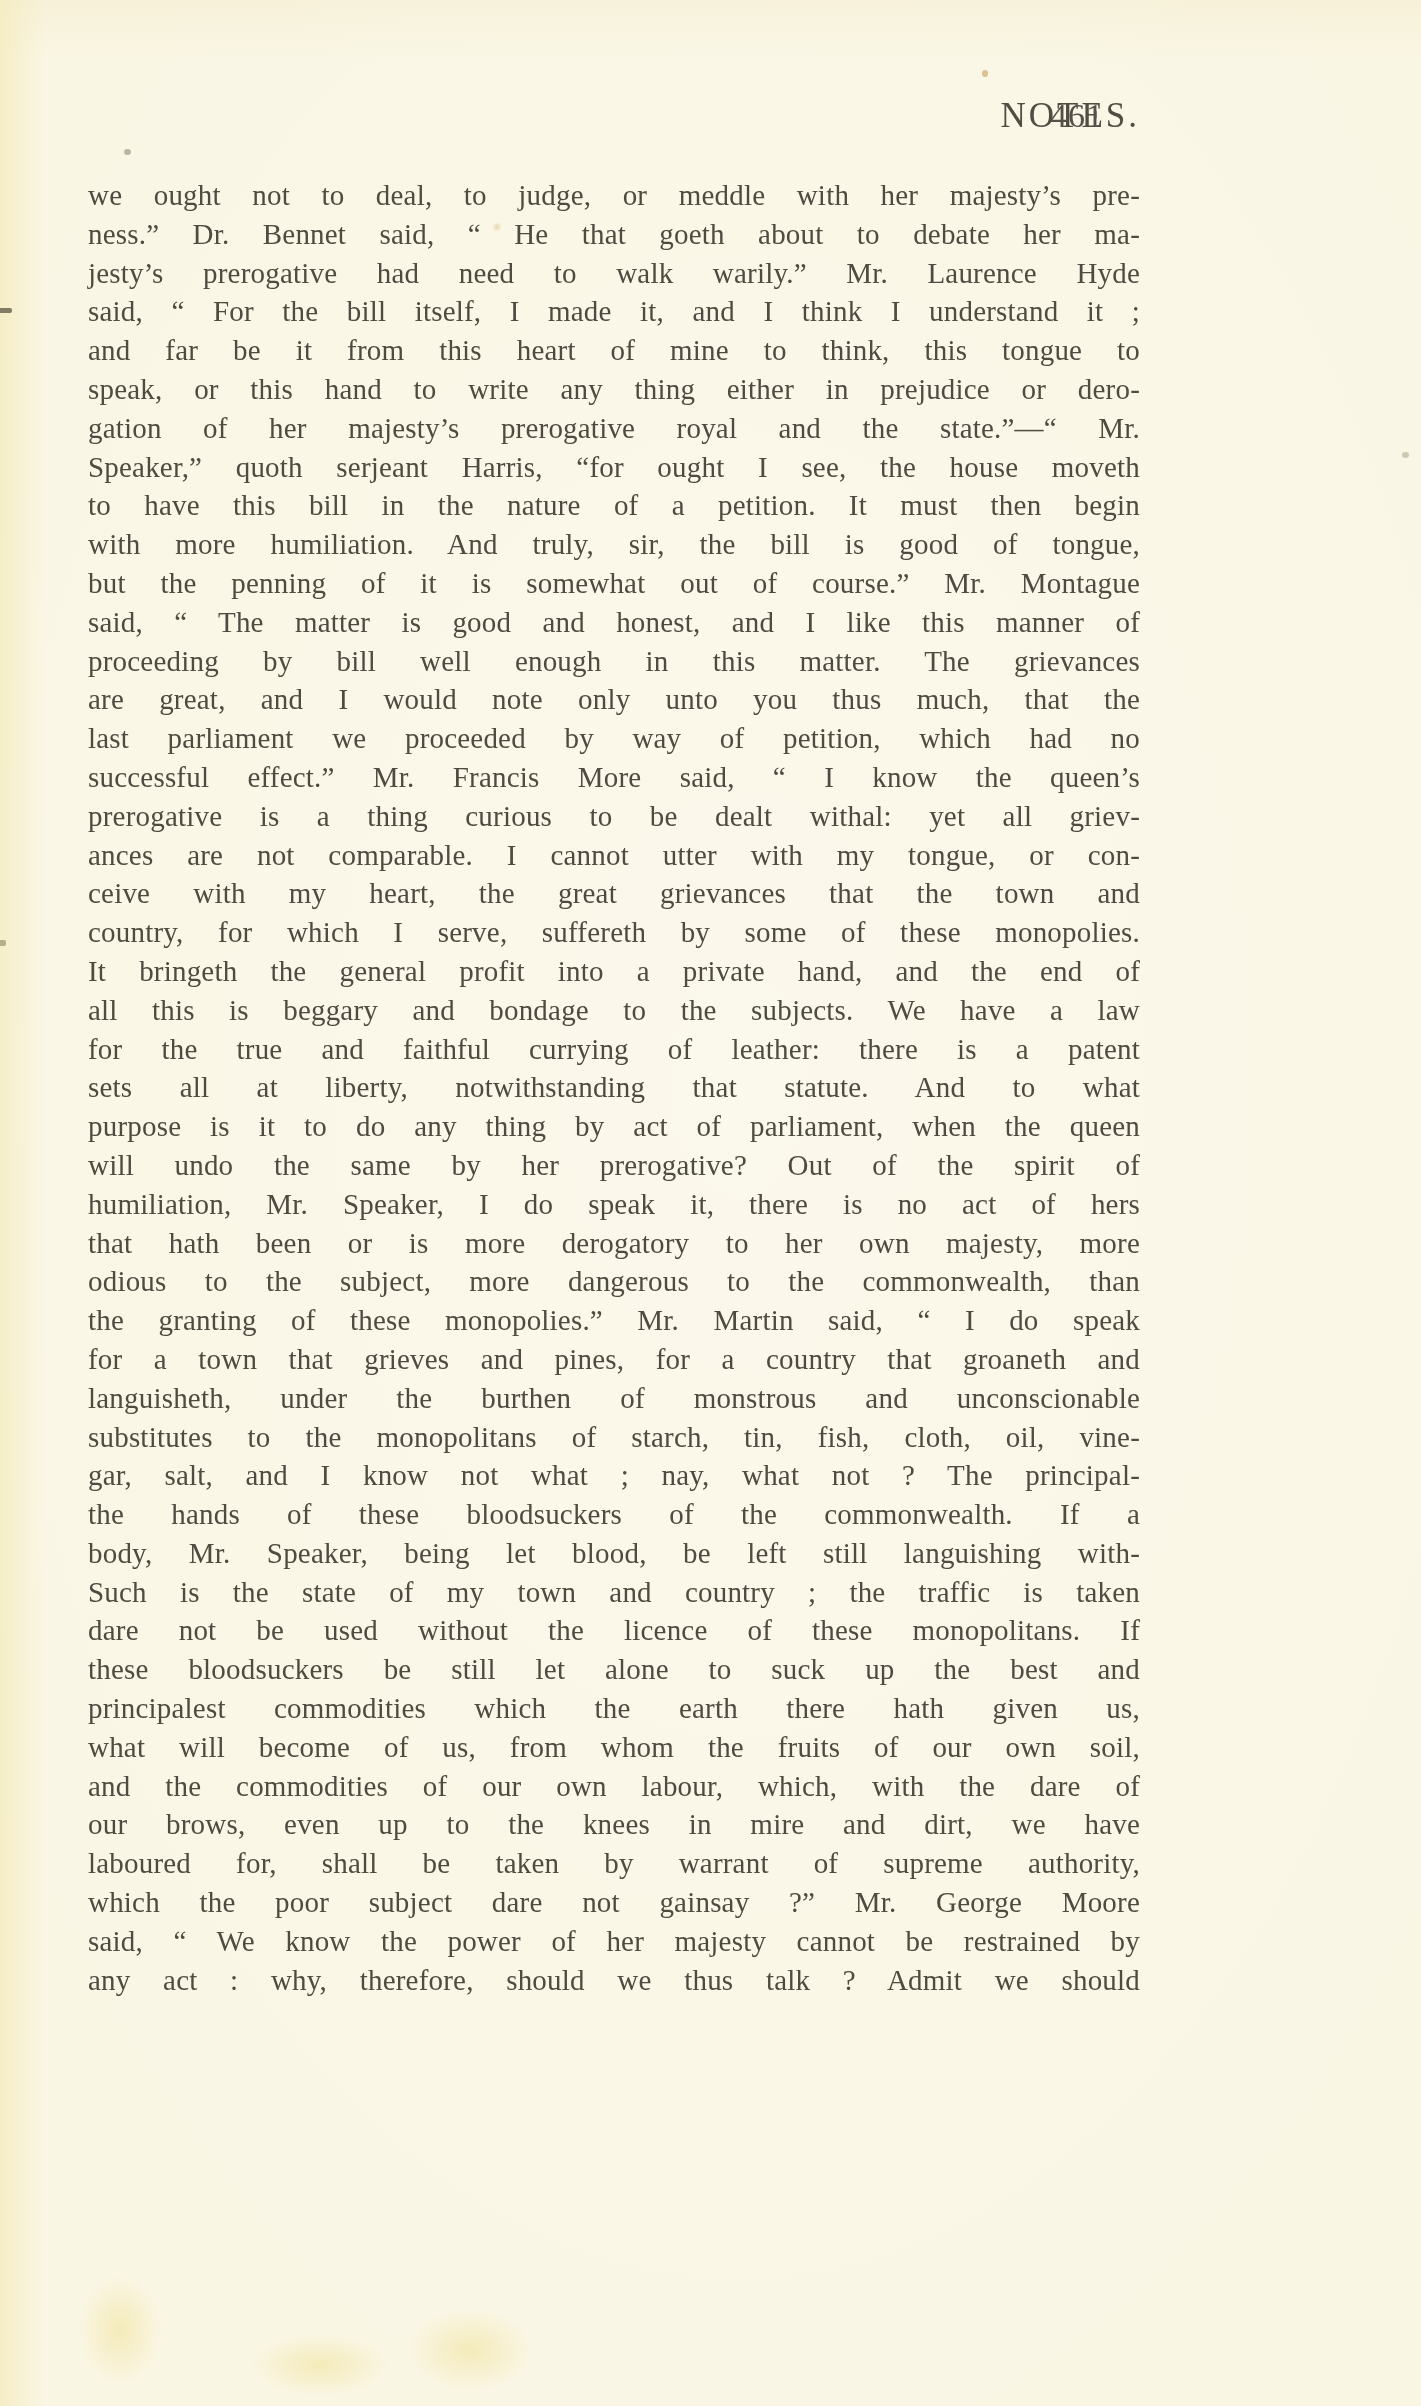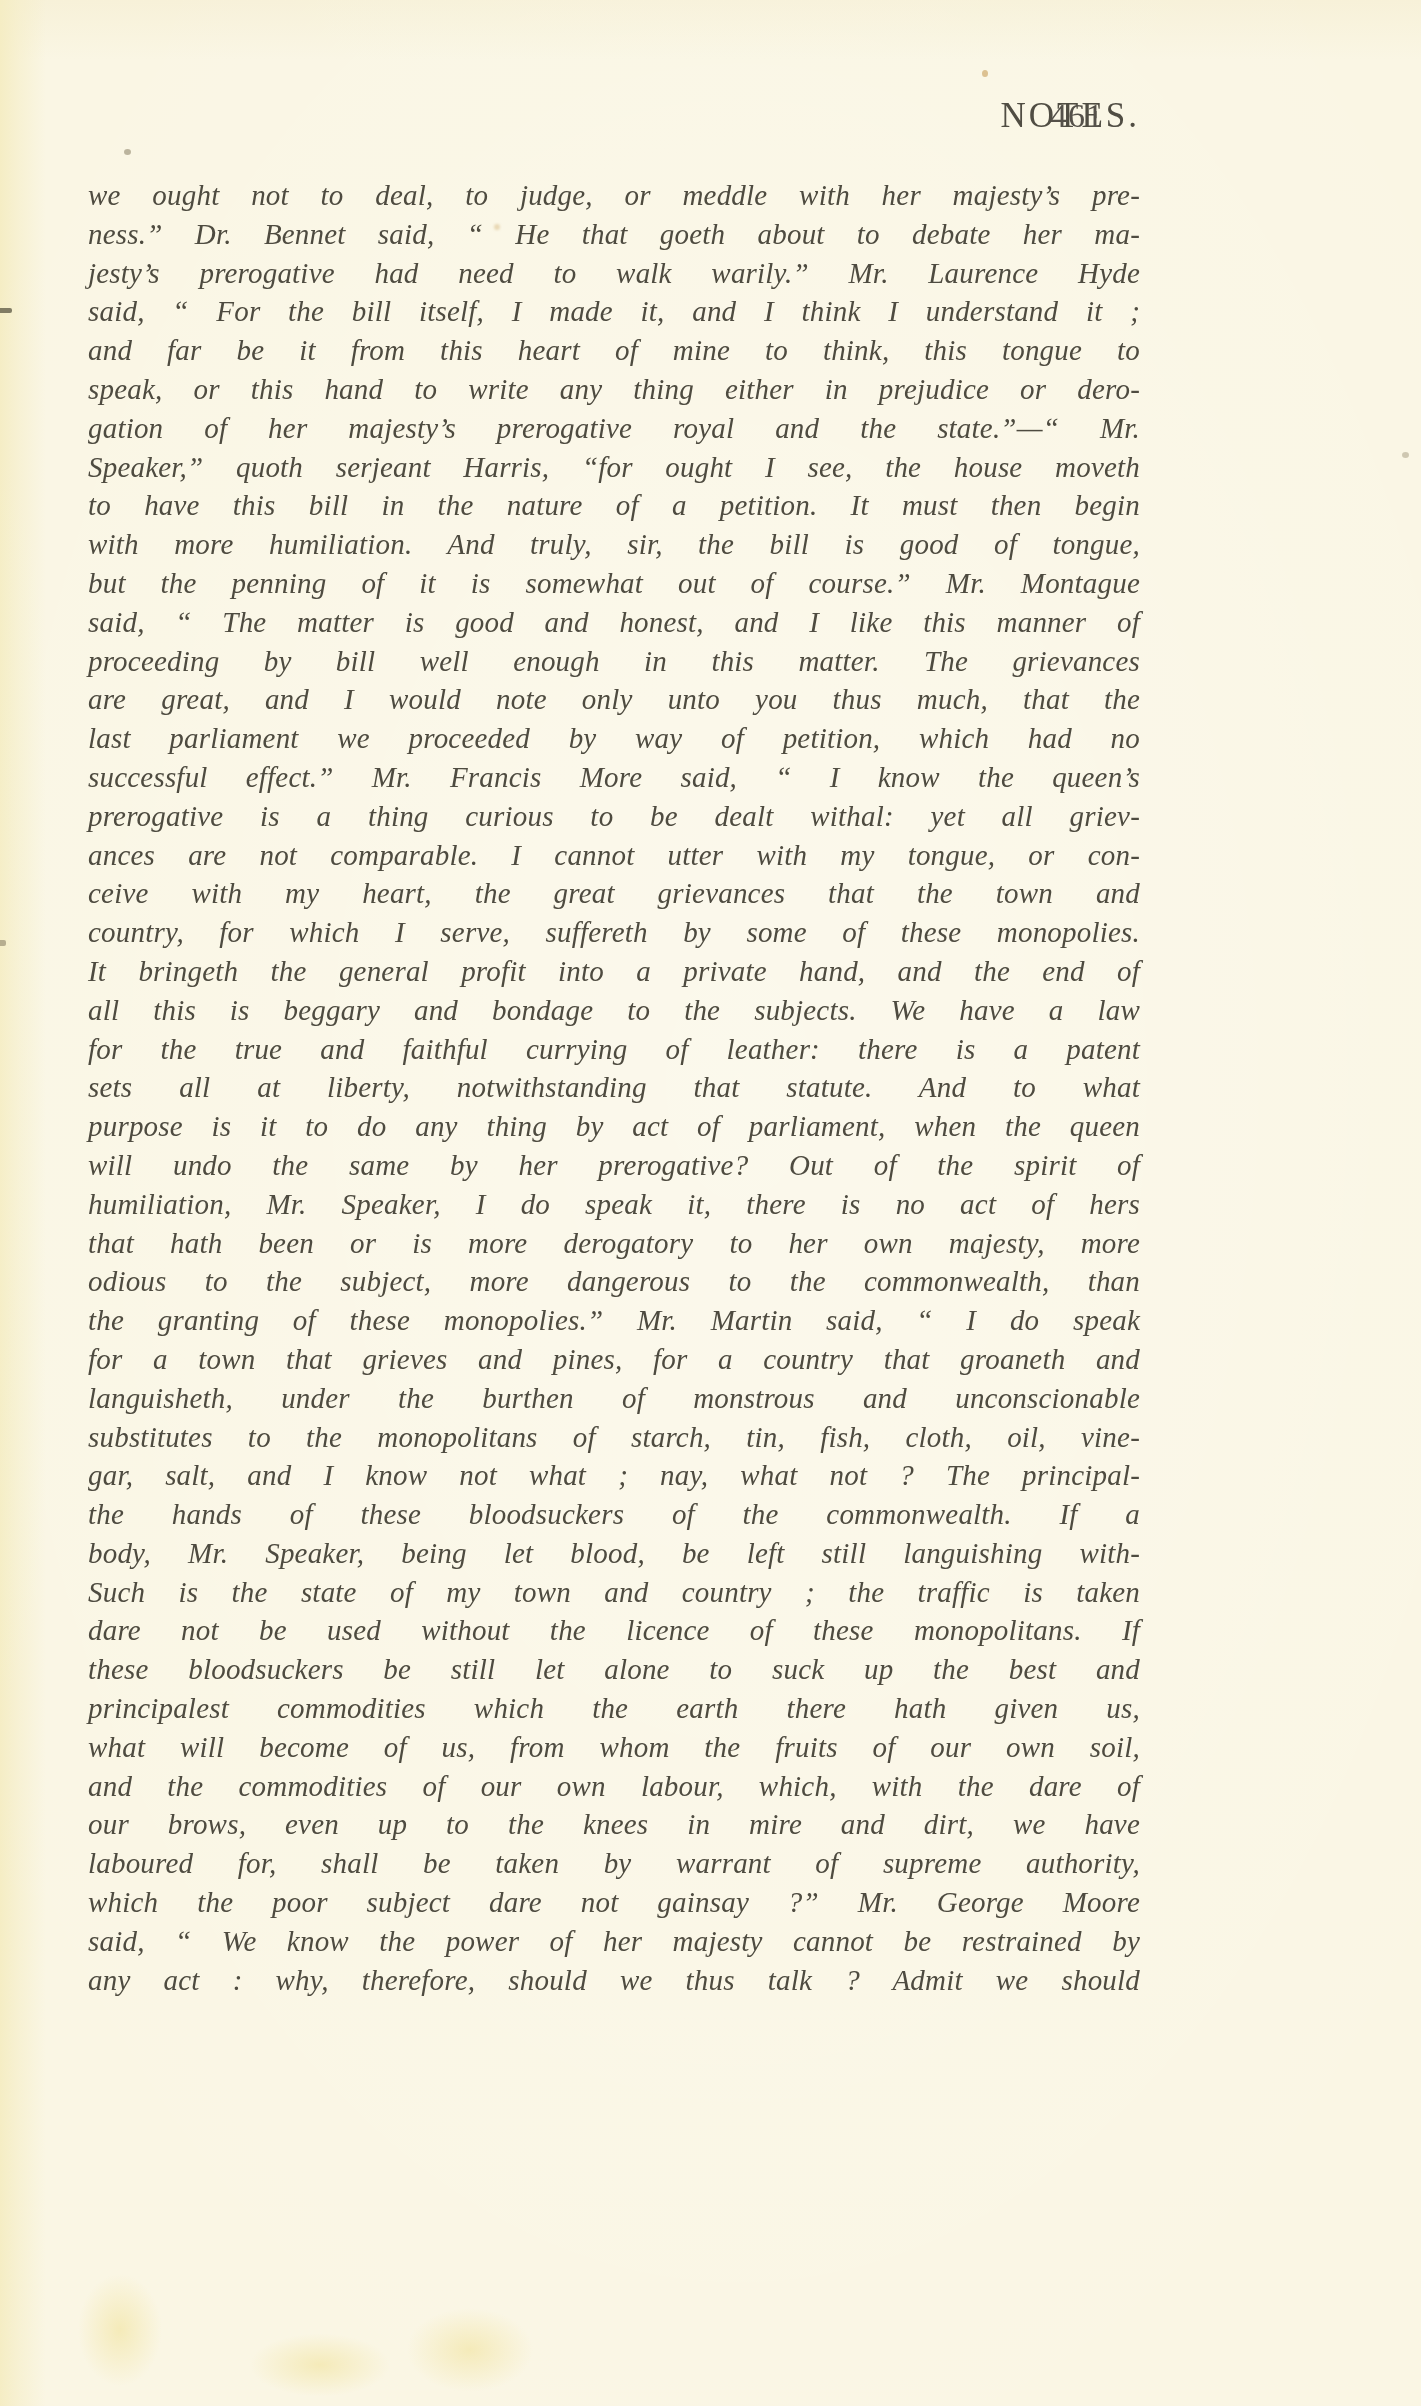--- a/index.html
+++ b/index.html
@@ -52,21 +52,20 @@
     font-size: 29px;
     line-height: 38.8px;
     letter-spacing: 0.2px;
     word-spacing: 1.5px;
   }
   .body-text .line {
     text-align: justify;
     text-align-last: justify;
     white-space: nowrap; 
     white-space: normal;
-    font-style: italic;
   }
   
   .speck {
     position: absolute;
     border-radius: 50%;
     pointer-events: none;
   }
   .speck.s1 { left: 124px; top: 149px; width: 7px; height: 6px; background: rgba(110,100,70,0.45); filter: blur(0.5px); }
   .speck.s2 { left: -2px; top: 308px; width: 14px; height: 5px; border-radius: 2px; background: rgba(90,85,65,0.75); }
   .speck.s3 { left: 982px; top: 70px; width: 6px; height: 7px; background: rgba(190,140,60,0.5); filter: blur(0.6px); }

